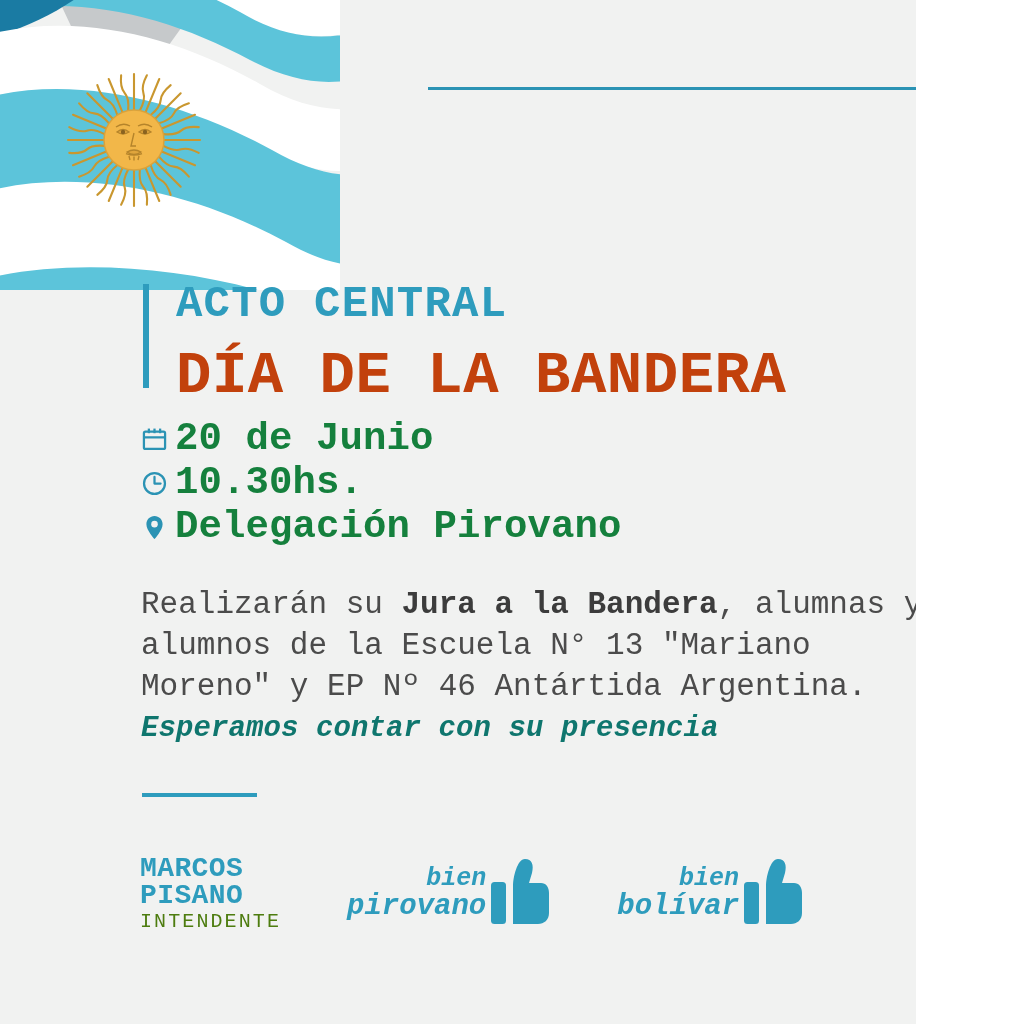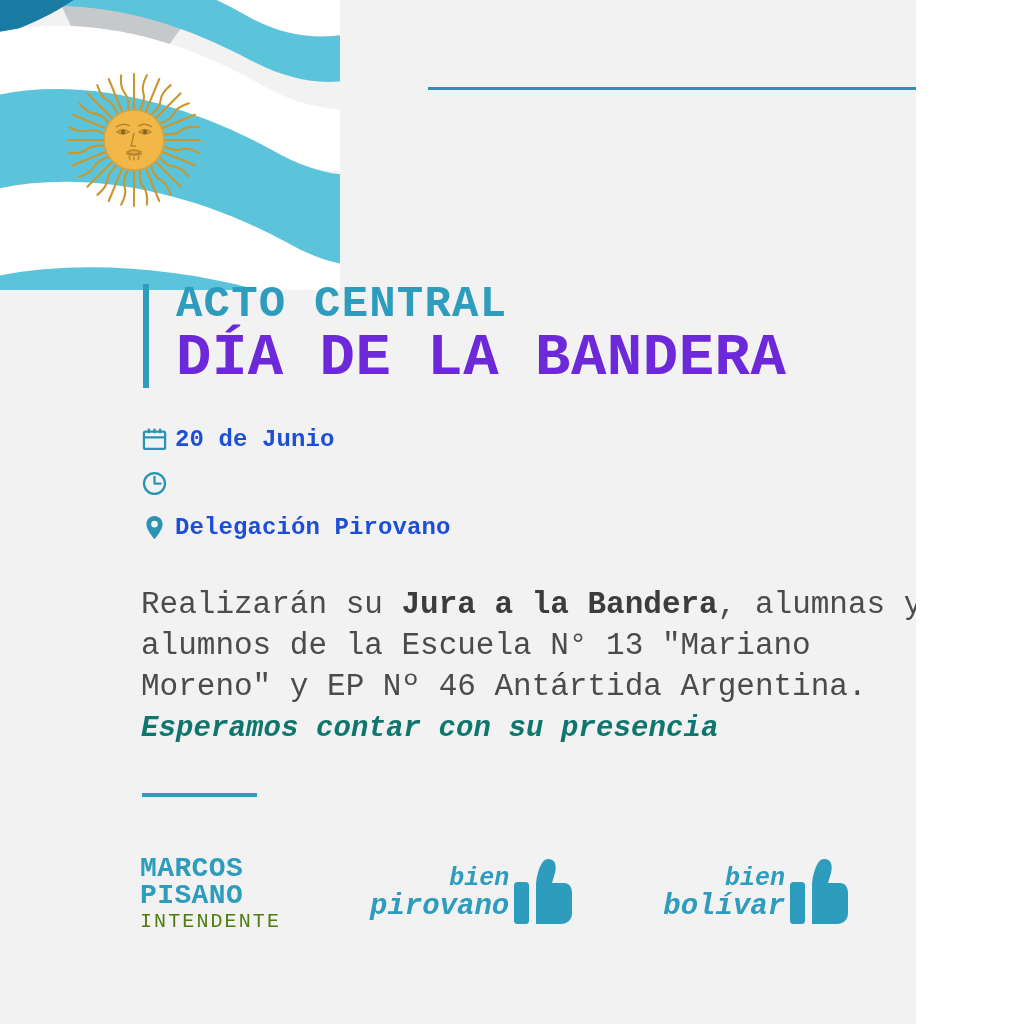--- a/index.html
+++ b/index.html
@@ -66,23 +66,23 @@
     font-weight: 700;
     letter-spacing: 1.2px;
     color: #2e9cbd;
     line-height: 1.02;
     white-space: nowrap;
   }
   .title-main {
     font-size: 59px;
     font-weight: 700;
     letter-spacing: 0.5px;
-    color: #6d28d9;
+    color: #c2410c;
     line-height: 1.02;
-    margin-top: 2px;
+    margin-top: 20px;
     white-space: nowrap;
   }
 
   
   .details {
     position: absolute;
     left: 141px;
     top: 418px;
   }
   .detail-row {
@@ -92,23 +92,23 @@
     margin-bottom: 2px;
   }
   .detail-icon {
     width: 34px;
     min-width: 34px;
     display: flex;
     align-items: center;
     justify-content: flex-start;
   }
   .detail-label {
-    font-size: 24px;
-    font-weight: 700;
-    color: #1d4ed8;
+    font-size: 39px;
+    font-weight: 700;
+    color: #15803d;
     letter-spacing: 0.1px;
     white-space: nowrap;
   }
 
   
   .body-copy {
     position: absolute;
     left: 141px;
     top: 568px;
     width: 790px;
@@ -168,21 +168,20 @@
   .logo-bien {
     display: flex;
     align-items: center;
   }
   .logo-bien-words {
     text-align: right;
     line-height: 1.0;
     font-style: italic;
     font-weight: 700;
     color: #2e9cbd;
-    margin-left: 23px;
   }
   .logo-bien-words .w1 { font-size: 25px; }
   .logo-bien-words .w2 { font-size: 29px; margin-top: 1px; }
   .logo-bien-mark { margin-left: 5px; }
 
   #logo-pirovano-wrap { margin-left: 66px; }
   #logo-bolivar-wrap { margin-left: 68px; }
 </style>
 </head>
 <body>
@@ -276,20 +275,21 @@
       <span class="detail-label">20 de Junio</span>
     </div>
 
     <div class="detail-row">
       <span class="detail-icon">
         <svg width="27" height="27" viewBox="0 0 24 24" fill="none" stroke="#2b93b4" stroke-width="2">
           <circle cx="12" cy="12" r="9.3"></circle>
           <polyline points="12,6.2 12,12 17.4,12" stroke-linecap="round" stroke-linejoin="round"></polyline>
         </svg>
       </span>
+      <span class="detail-label">10.30hs.</span>
     </div>
 
     <div class="detail-row">
       <span class="detail-icon">
         <svg width="27" height="27" viewBox="0 0 24 24">
           <path d="M12 1.8c-4 0-7.2 3.2-7.2 7.2 0 5.4 7.2 13.2 7.2 13.2s7.2-7.8 7.2-13.2c0-4-3.2-7.2-7.2-7.2z" fill="#2b93b4"></path>
           <circle cx="12" cy="9" r="2.9" fill="#f1f2f1"></circle>
         </svg>
       </span>
       <span class="detail-label">Delegación Pirovano</span>

